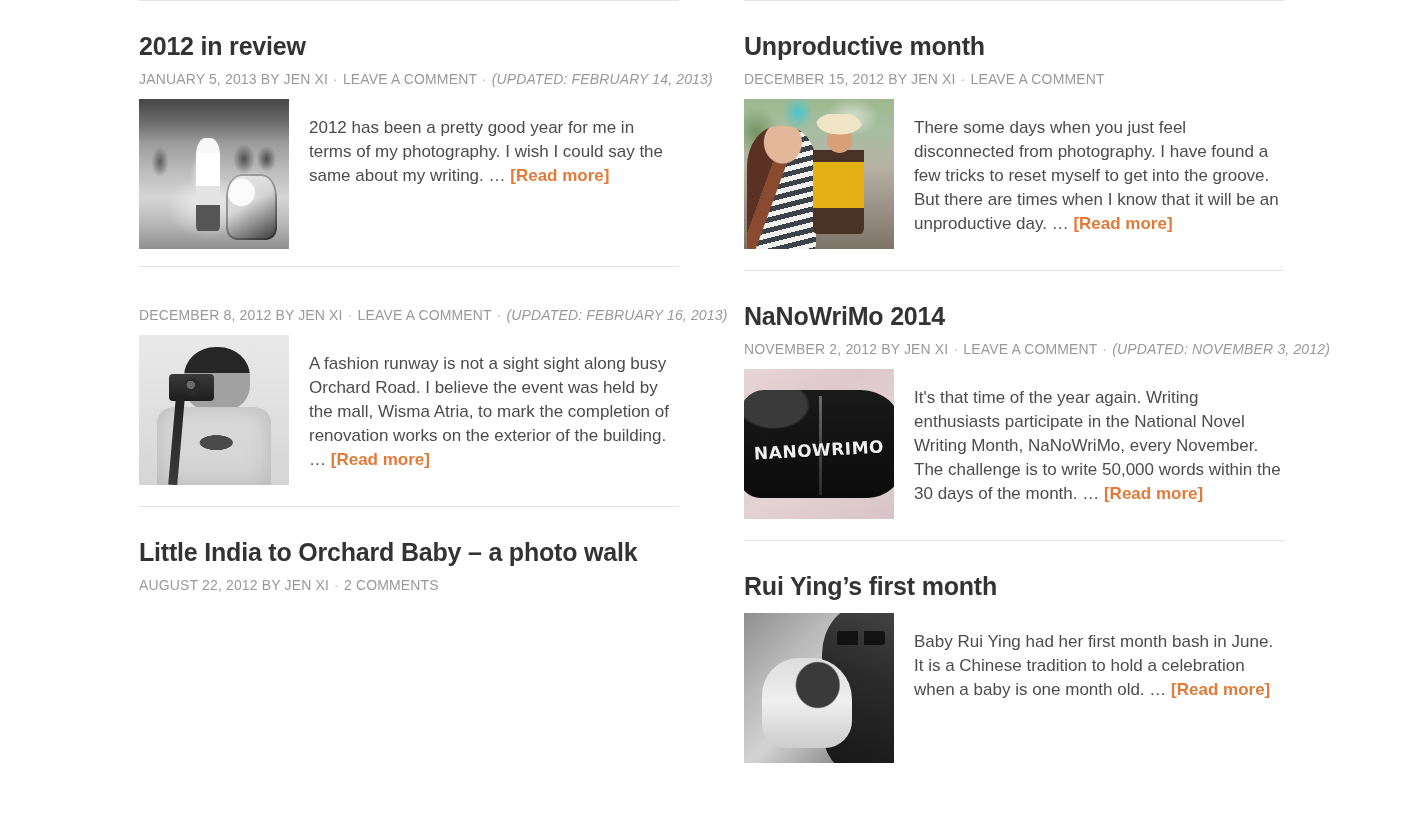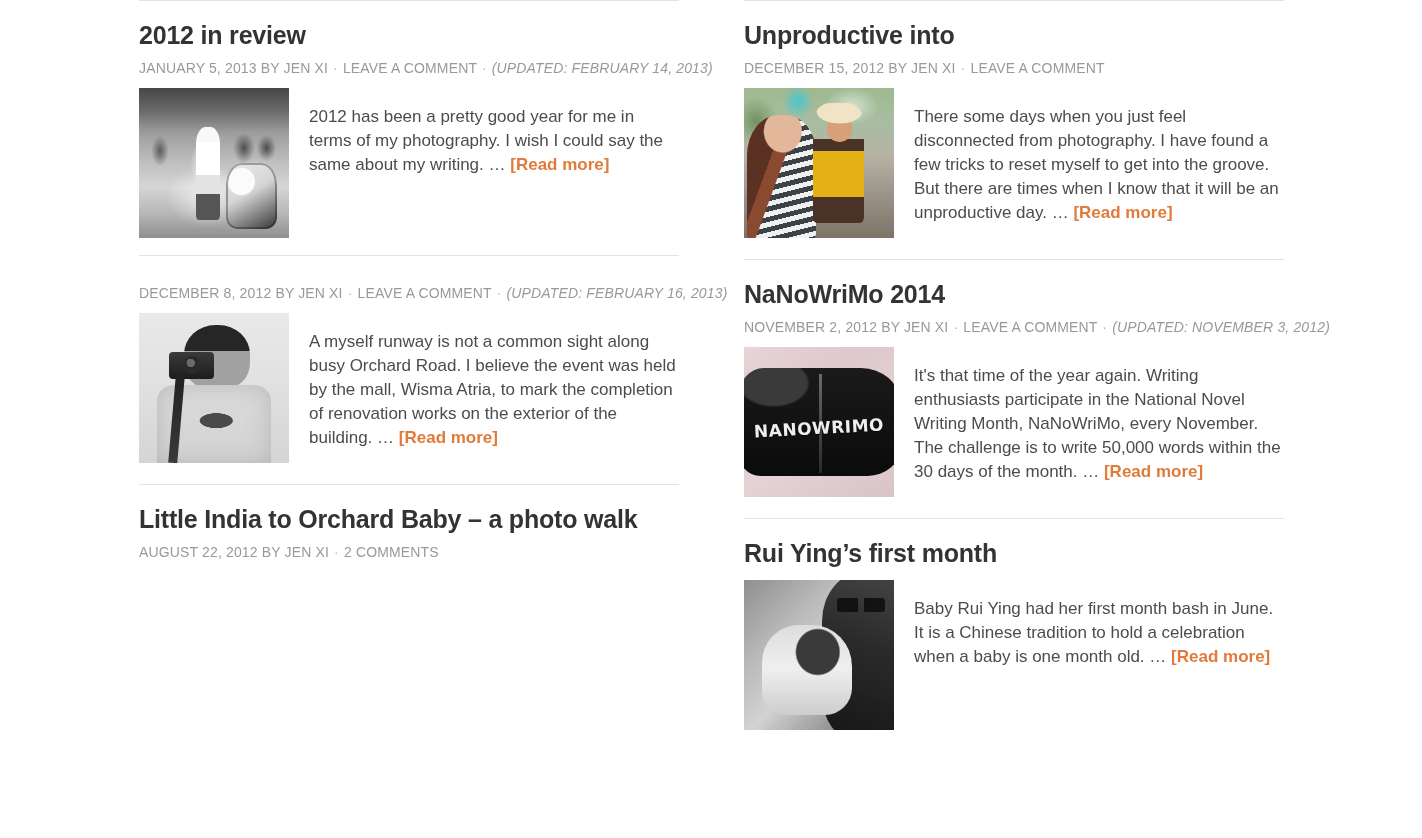--- a/index.html
+++ b/index.html
@@ -38,21 +38,21 @@
   }
 
   .column {
     width: 540px;
     flex: 0 0 540px;
   }
   .column.left { margin-right: 65px; }
 
   .entry {
     border-top: 1px solid #e3e3e3;
-    padding-top: 19px;
+    padding-top: 30px;
     padding-bottom: 17px;
   }
 
   .entry-title {
     font-size: 25px;
     line-height: 30px;
     font-weight: bold;
     color: #333333;
     letter-spacing: -0.2px;
     margin: 0 0 0 0;
@@ -354,40 +354,40 @@
             <span class="sep">·</span>
             <span class="updated">(UPDATED: FEBRUARY 16, 2013)</span>
           </div>
           <div class="entry-body">
             <div class="thumb">
               <div class="ph ph-portrait-bw">
                 <div class="cam-body"></div>
                 <div class="cam-strap"></div>
               </div>
             </div>
-            <p class="excerpt"><span>A myself runway is not a common sight along busy Orchard Road. I believe the event was held by the mall, Wisma Atria, to mark the completion of  renovation works on the exterior of the building. …</span> <span class="more-link">[Read more]</span></p>
+            <p class="excerpt"><span>A fashion runway is not a sight sight along busy Orchard Road. I believe the event was held by the mall, Wisma Atria, to mark the completion of  renovation works on the exterior of the building. …</span> <span class="more-link">[Read more]</span></p>
           </div>
         </article>
 
         <article class="entry">
           <h2 class="entry-title">Little India to Orchard Baby – a photo walk</h2>
           <div class="entry-meta">
             <span>AUGUST 22, 2012</span>
             <span>BY JEN XI</span>
             <span class="sep">·</span>
             <span class="meta-link">2 COMMENTS</span>
           </div>
         </article>
 
       </div>
 
       <div class="column right">
 
         <article class="entry">
-          <h2 class="entry-title">Unproductive into</h2>
+          <h2 class="entry-title">Unproductive month</h2>
           <div class="entry-meta">
             <span>DECEMBER 15, 2012</span>
             <span>BY JEN XI</span>
             <span class="sep">·</span>
             <span class="meta-link">LEAVE A COMMENT</span>
           </div>
           <div class="entry-body">
             <div class="thumb">
               <div class="ph ph-street-color"></div>
             </div>

